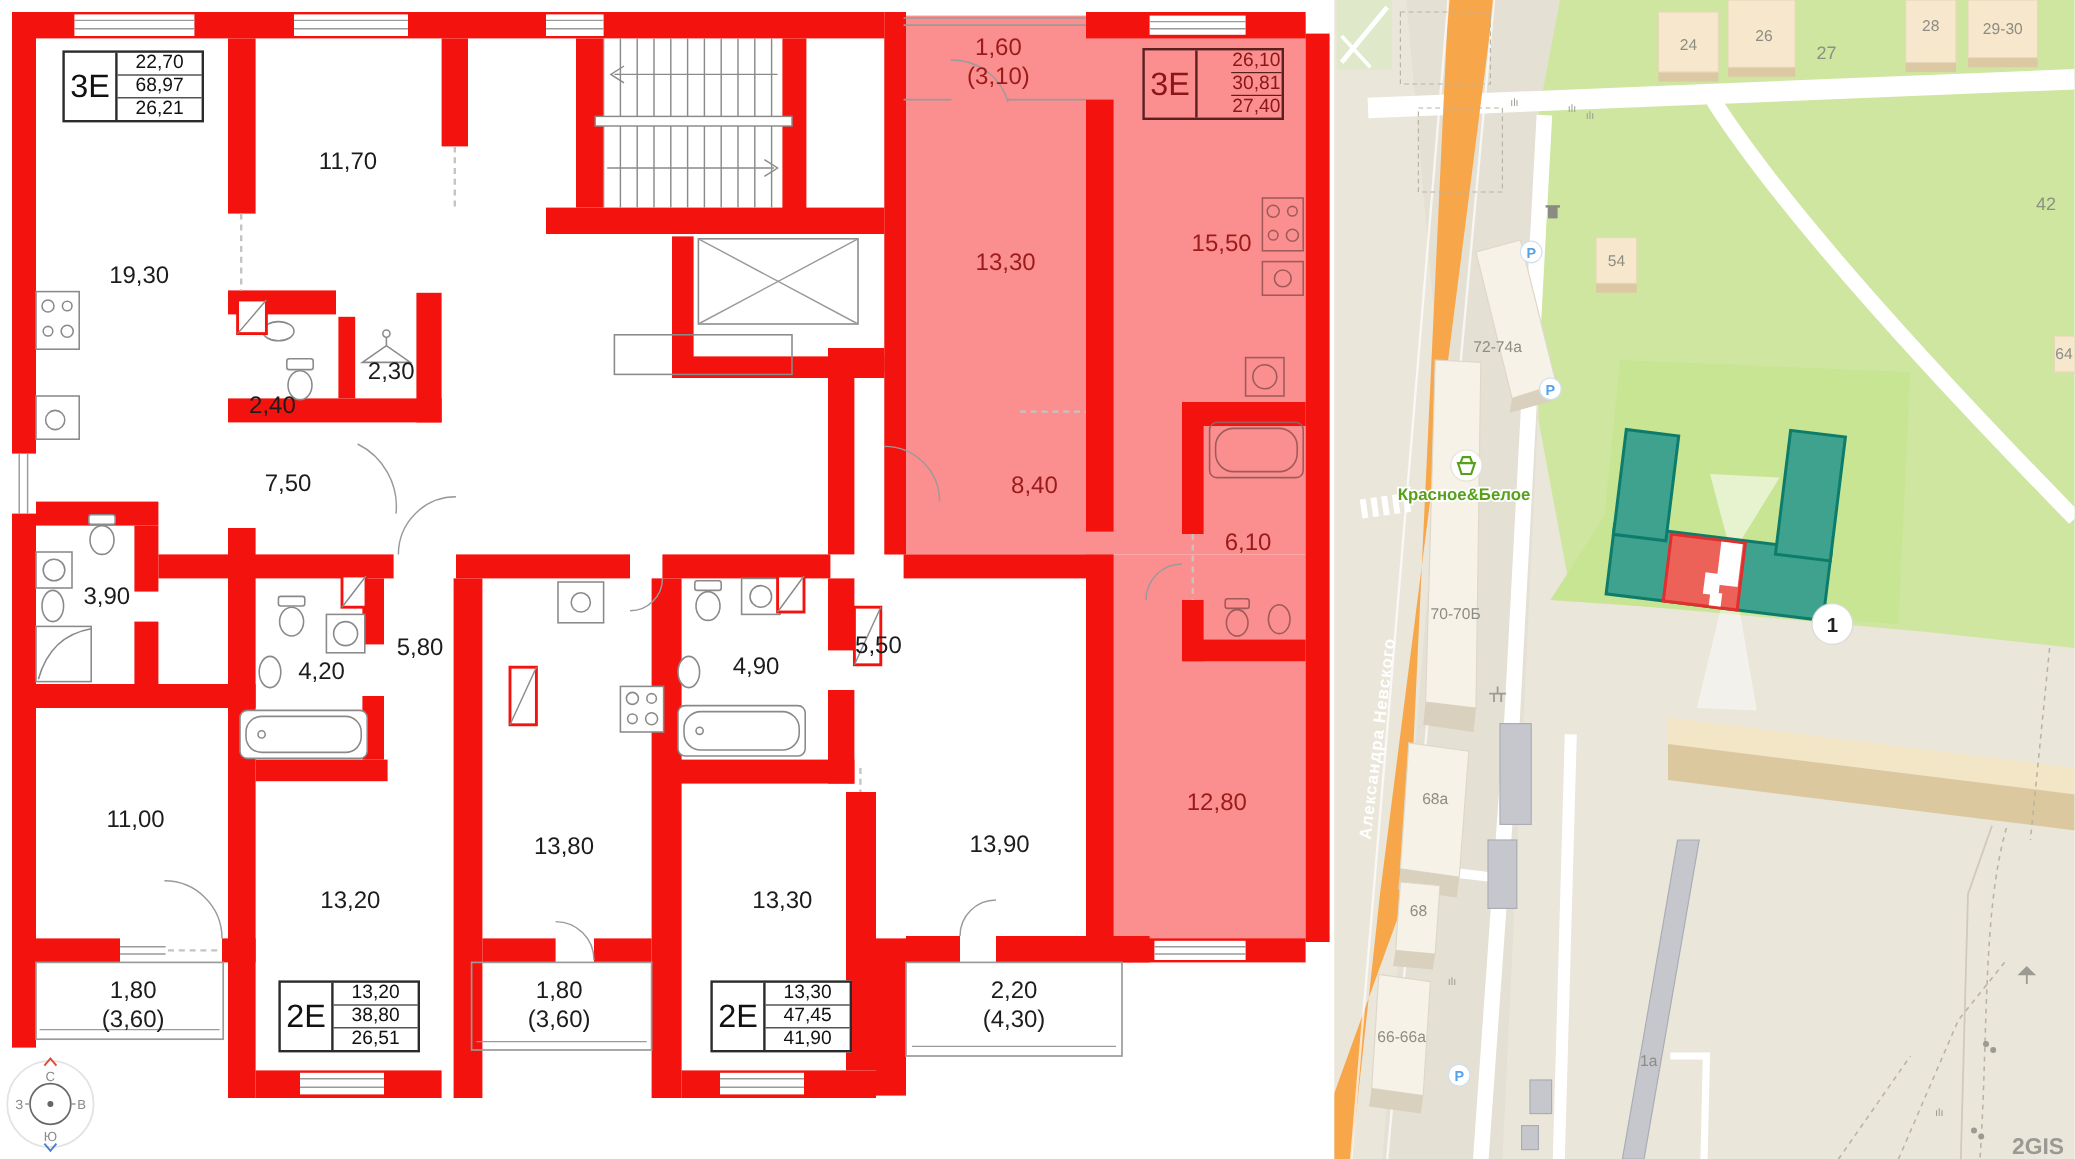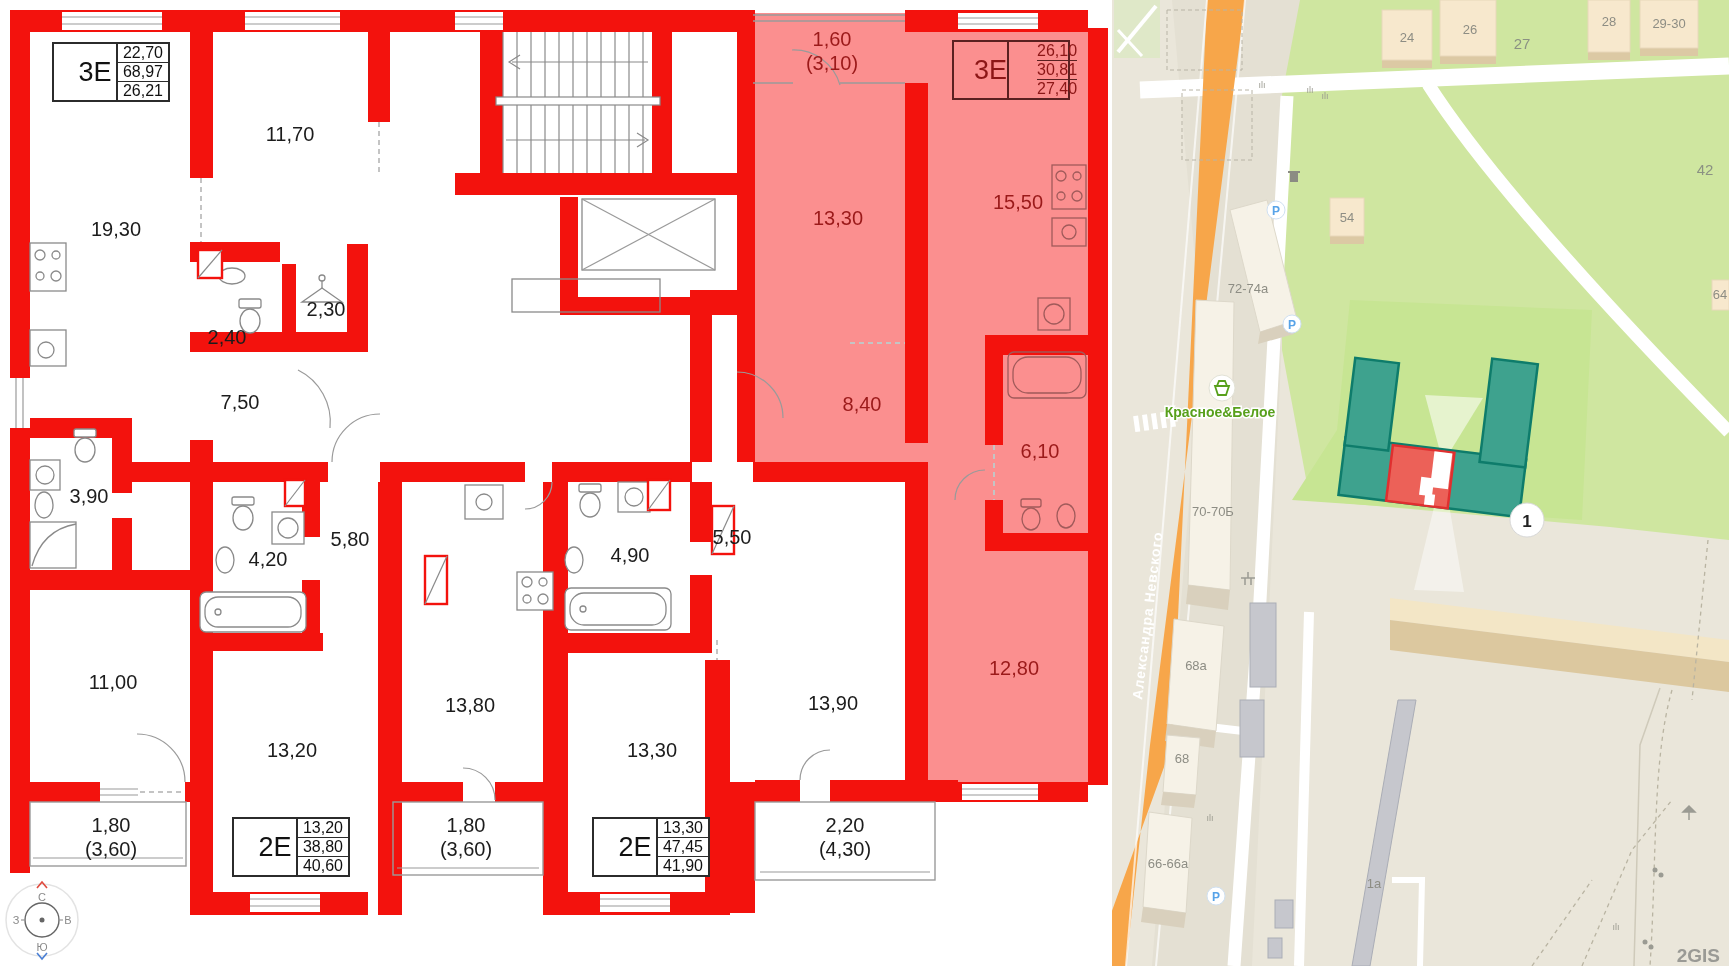--- a/index.html
+++ b/index.html
@@ -17,21 +17,21 @@
   .dash{stroke:#c4c4c4;stroke-width:2;fill:none;stroke-dasharray:5 4;}
   .arc{stroke:#9a9a9a;stroke-width:1.2;fill:none;}
   .leaf{fill:#fff;stroke:#f3120d;stroke-width:2.4;}
   .leafd{stroke:#8a8a8a;stroke-width:1.2;}
   .rlabel{font:20px "Liberation Sans",sans-serif;fill:#1c1c1c;text-anchor:middle;}
   .plabel{font:20px "Liberation Sans",sans-serif;fill:#9b1a1a;text-anchor:middle;}
   .cletter{font:11px "Liberation Sans",sans-serif;fill:#8a8a8a;text-anchor:middle;}
   
   .apt-table{position:absolute;display:flex;border:2px solid #2b2b2b;background:#fff;width:118px;height:60px;box-sizing:border-box;color:#111;}
   .apt-table.pinkt{background:transparent;border-color:#5a2020;color:#8c1616;}
-  .apt-type{width:42px;display:flex;align-items:center;justify-content:center;font-size:27px;border-right:2px solid #2b2b2b;padding-left:20px;}
+  .apt-type{width:42px;display:flex;align-items:center;justify-content:center;font-size:27px;border-right:2px solid #2b2b2b;}
   .apt-table.pinkt .apt-type{border-right-color:#5a2020;}
   .apt-vals{flex:1;display:flex;flex-direction:column;}
   .apt-vals div{flex:1;display:flex;align-items:center;justify-content:center;font-size:16px;border-bottom:1.5px solid #2b2b2b;}
   .apt-table.pinkt .apt-vals div{border-bottom-color:#5a2020;margin-left:28px;}
   .apt-vals div:last-child{border-bottom:none;}
   
   .blabel{font:13px "Liberation Sans",sans-serif;fill:#8d8d84;text-anchor:middle;}
   .glabel{font:15px "Liberation Sans",sans-serif;fill:#8b9183;text-anchor:middle;}
   .bldg{fill:#f7e8cd;stroke:#e8d8ba;stroke-width:1;}
   .bshadow{fill:#dcc9a4;}
@@ -378,21 +378,21 @@
         <div>26,10</div>
         <div>30,81</div>
         <div>27,40</div>
       </div>
     </div>
     <div class="apt-table" style="left:232px;top:817px;">
       <div class="apt-type">2Е</div>
       <div class="apt-vals">
         <div>13,20</div>
         <div>38,80</div>
-        <div>40,60</div>
+        <div>26,51</div>
       </div>
     </div>
     <div class="apt-table" style="left:592px;top:817px;">
       <div class="apt-type">2Е</div>
       <div class="apt-vals">
         <div>13,30</div>
         <div>47,45</div>
         <div>41,90</div>
       </div>
     </div>

